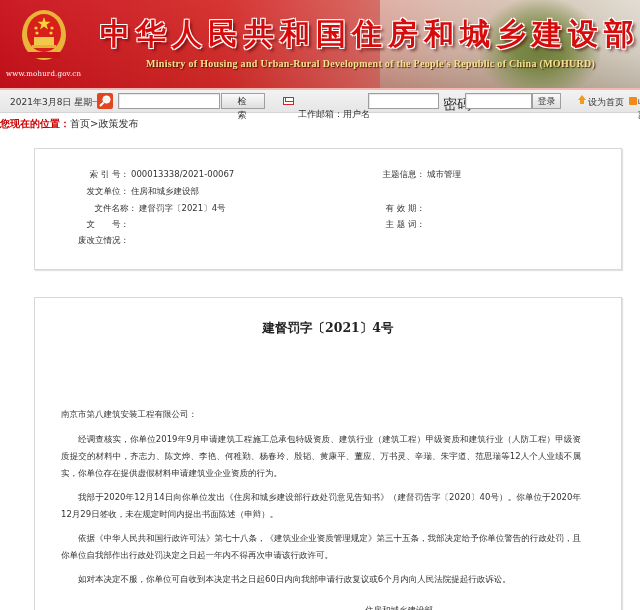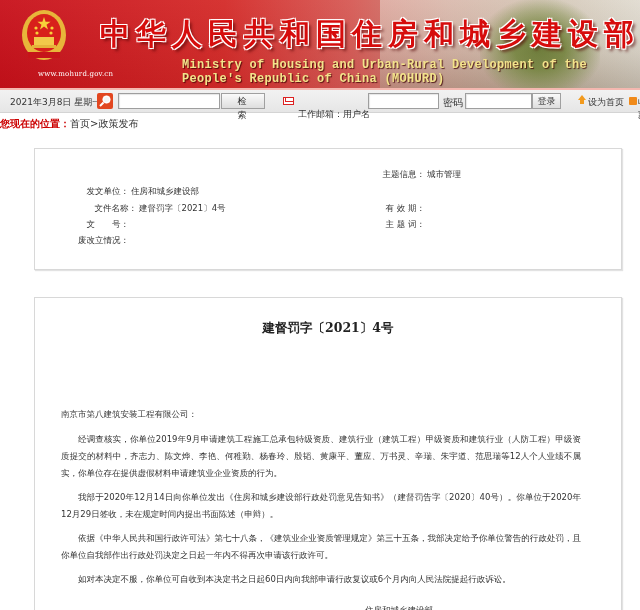--- a/index.html
+++ b/index.html
@@ -22,32 +22,31 @@
     background: radial-gradient(ellipse at 50% 55%, #6f7e3a 0%, #7e8b48 30%, rgba(140,150,90,0.6) 55%, rgba(0,0,0,0) 75%);
   }
   .banner .shade {
     position: absolute; left: 0; top: 0; width: 640px; height: 88px;
     background: linear-gradient(180deg, rgba(255,255,255,0.05) 0%, rgba(0,0,0,0.05) 100%);
   }
   .emblem {
     position: absolute; left: 20px; top: 8px; width: 48px; height: 56px;
   }
   .site-url {
-    position: absolute; left: 6px; top: 70px; font-family: "DejaVu Serif", serif; font-size: 7px; color: #fff; letter-spacing: 0.2px; margin-left: 32px;
+    position: absolute; left: 6px; top: 70px; font-family: "DejaVu Serif", serif; font-size: 7px; color: #fff; letter-spacing: 0.2px;
   }
   .ministry-cn {
     position: absolute; left: 100px; top: 14px; font-family: "DejaVu Serif", serif; font-weight: bold;
     font-size: 30px; color: #d60c0c; letter-spacing: 6px;
     text-shadow: 1px 1px 0 #fff, -1px -1px 0 #fff, 1px -1px 0 #fff, -1px 1px 0 #fff, 3px 3px 3px rgba(80,0,0,0.6);
   }
   .ministry-en {
-    position: absolute; left: 146px; top: 58px; font-family: Liberation Mono, monospace; font-size: 12px;
+    position: absolute; left: 146px; top: 58px; font-family: Liberation Serif, serif; font-size: 10px;
     color: #f3e38b; font-weight: bold; letter-spacing: 0.3px;
     text-shadow: 1px 1px 1px rgba(60,0,0,0.8);
-    margin-left: 36px;
   }
 
   
   .toolbar {
     position: absolute; left: 0; top: 88px; width: 640px; height: 25px;
     background: linear-gradient(180deg, #f2f2f2 0%, #e6e6e6 100%);
     border-top: 2px solid #f4b8b0;
     border-bottom: 1px solid #d4d4d4;
   }
   .toolbar .date { position: absolute; left: 10px; top: 6px; font-size: 9px; color: #333; }
@@ -62,21 +61,21 @@
   .toolbar .search-input { left: 118px; top: 3px; width: 102px; }
   .toolbar .btn {
     position: absolute; height: 16px; border: 1px solid #a0a0a0; background: linear-gradient(180deg,#fafafa,#dedede);
     font-size: 9px; color: #333; text-align: center; line-height: 14px; cursor: pointer;
   }
   .toolbar .search-btn { left: 221px; top: 3px; width: 44px; letter-spacing: 8px; padding-left: 6px; }
   .toolbar .mail-icon { position: absolute; left: 283px; top: 7px; width: 11px; height: 8px; border: 1px solid #d22; background: #fff; }
   .toolbar .mail-icon::after { content: ""; position: absolute; left: 1px; top: 0; width: 7px; height: 3px; border-bottom: 1px solid #d22; border-left: 1px solid #d22; border-right:1px solid #d22; transform: skewY(0deg); }
   .toolbar .mail-label { position: absolute; left: 298px; top: 18px; font-size: 9px; }
   .toolbar .user-input { left: 368px; top: 3px; width: 71px; }
-  .toolbar .pwd-label { position: absolute; left: 443px; top: 6px; font-size: 10px; }
+  .toolbar .pwd-label { position: absolute; left: 443px; top: 6px; font-size: 14px; }
   .toolbar .pwd-input { left: 465px; top: 3px; width: 67px; }
   .toolbar .login-btn { left: 532px; top: 3px; width: 29px; }
   .toolbar .home-icon { position: absolute; left: 578px; top: 5px; width: 0; height: 0; border-left: 4px solid transparent; border-right: 4px solid transparent; border-bottom: 5px solid #f29a1d; }
   .toolbar .home-icon::after { content:""; position:absolute; left:-2px; top:5px; width:4px; height:4px; background:#f29a1d; }
   .toolbar .home-label { position: absolute; left: 588px; top: 6px; font-size: 9px; }
   .toolbar .fav-icon { position: absolute; left: 629px; top: 7px; width: 8px; height: 8px; background: #f08a1a; border-radius: 1px; }
   .toolbar .fav-label { position: absolute; left: 638px; top: 6px; font-size: 9px; }
 
   
   .breadcrumb { position: absolute; left: 0; top: 117px; height: 14px; font-size: 10px; white-space: nowrap; }
@@ -153,20 +152,23 @@
   <span class="home-label">设为首页</span>
   <span class="fav-icon"></span>
   <span class="fav-label">收藏</span>
 </div>
 
 <div class="breadcrumb">
   <span class="label">您现在的位置：</span><span class="path">首页&gt;政策发布</span>
 </div>
 
 <div class="meta-box">
+  <div class="meta-row meta-left" style="left:0; top:20px;">
+    <span class="k">索 引 号：</span><span class="v">000013338/2021-00067</span>
+  </div>
   <div class="meta-row meta-left" style="left:0; top:37px;">
     <span class="k">发文单位：</span><span class="v">住房和城乡建设部</span>
   </div>
   <div class="meta-row meta-left" style="left:8px; top:54px;">
     <span class="k">文件名称：</span><span class="v">建督罚字〔2021〕4号</span>
   </div>
   <div class="meta-row meta-left" style="left:0; top:70px;">
     <span class="k">文　　号：</span><span class="v"></span>
   </div>
   <div class="meta-row meta-left" style="left:0; top:86px;">

